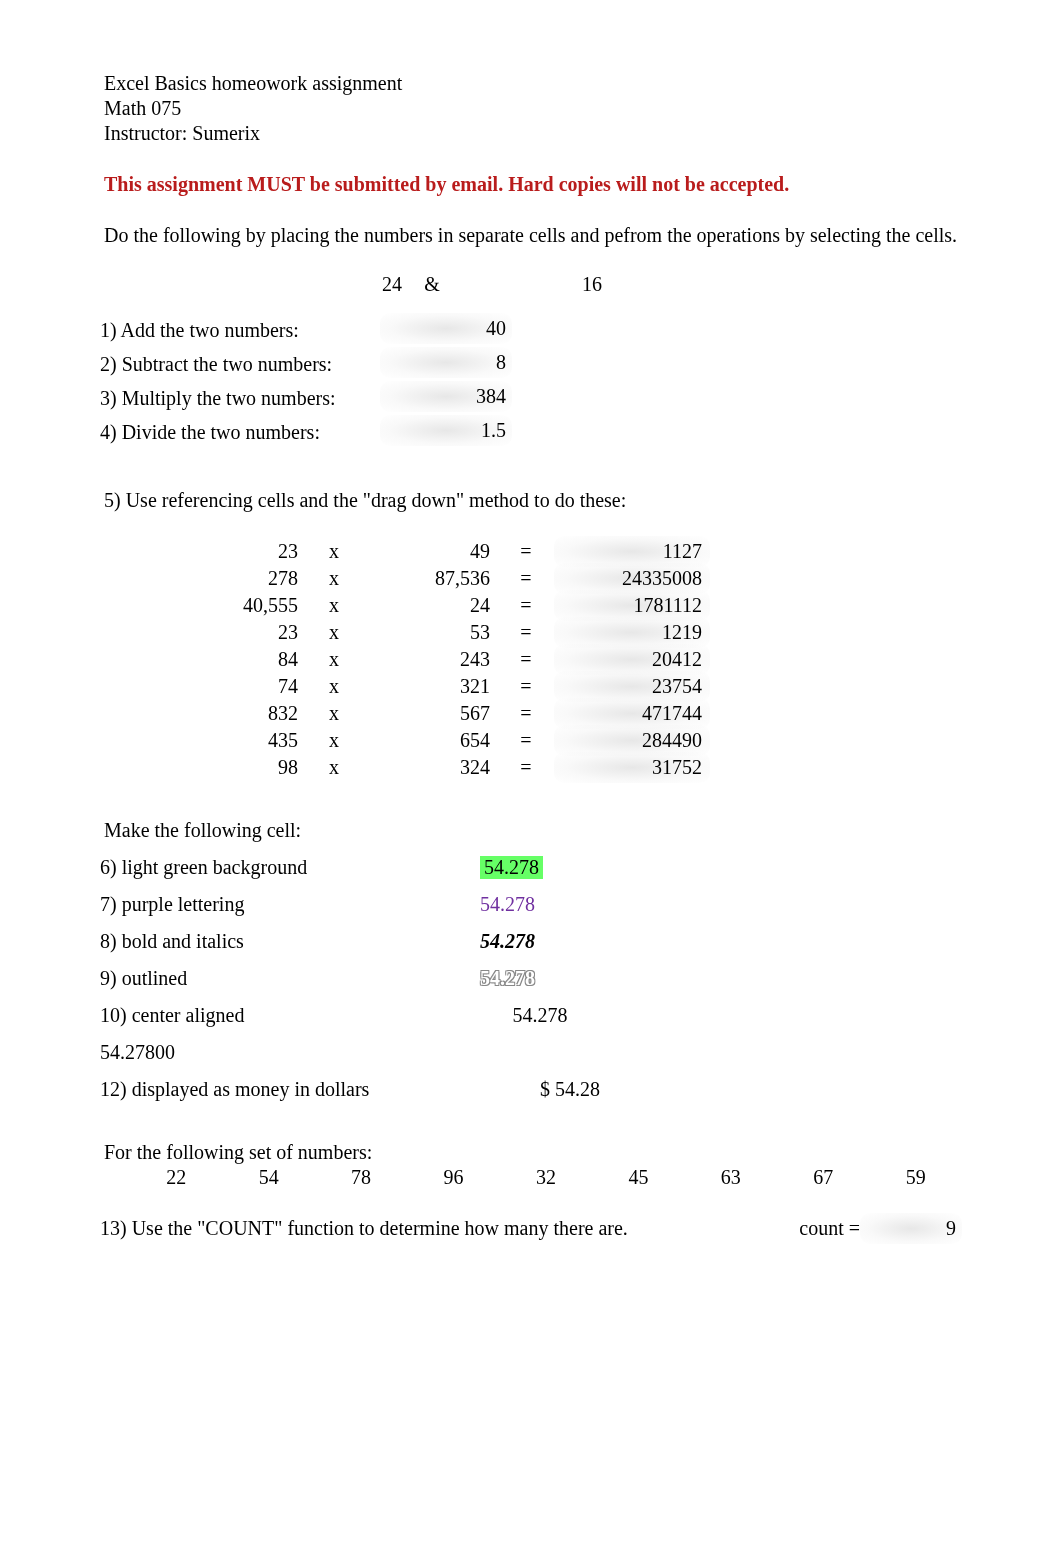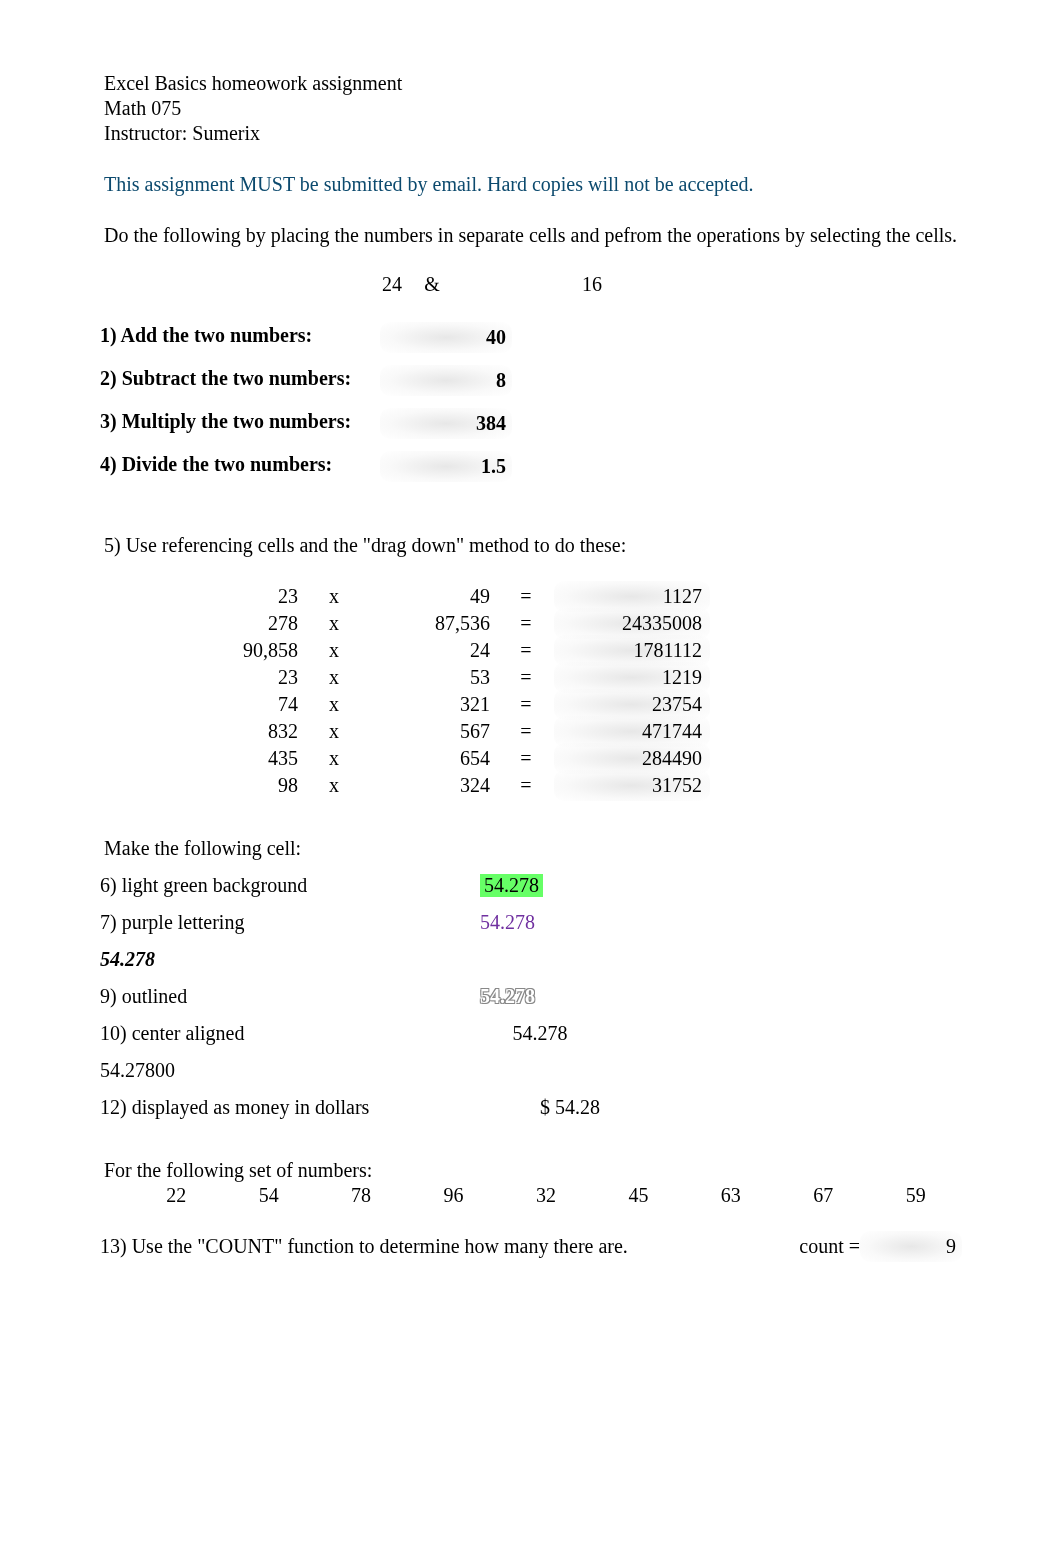--- a/index.html
+++ b/index.html
@@ -6,39 +6,38 @@
     font-family: "Times New Roman", Times, serif;
     font-size: 20px;
     color: #000;
     background: #fff;
     margin: 0;
     padding: 70px 100px;
     width: 1062px;
     box-sizing: border-box;
   }
   .line { margin: 2px 4px; }
-  .red { color: #0c4a6e; }
+  .red { color: #b91c1c; font-weight: bold; }
   .spacer-md { height: 24px; }
   .spacer-sm { height: 12px; }
   .spacer-lg { height: 36px; }
 
   .row1 {
     display: flex;
     align-items: center;
   }
   .row1 .lbl { width: 242px; }
   .row1 .c24 { width: 60px; text-align: right; }
   .row1 .amp { width: 60px; text-align: center; }
   .row1 .c16 { width: 140px; text-align: right; }
 
   .oprow {
     display: flex;
-    align-items: flex-start;
-    margin: 16px 0;
-    font-weight: bold;
+    align-items: flex-end;
+    margin: 7px 0;
   }
   .oprow .lbl { width: 280px; }
   .oprow .val {
     width: 120px;
     text-align: right;
     position: relative;
     padding: 2px 6px;
   }
   .blur::before {
     content: "";
@@ -174,32 +173,39 @@
         <td class="res blurcell blur">1127</td>
       </tr>
       <tr>
         <td class="a">278</td>
         <td class="op">x</td>
         <td class="b">87,536</td>
         <td class="eq">=</td>
         <td class="res blurcell blur">24335008</td>
       </tr>
       <tr>
-        <td class="a">90,858</td>
+        <td class="a">40,555</td>
         <td class="op">x</td>
         <td class="b">24</td>
         <td class="eq">=</td>
         <td class="res blurcell blur">1781112</td>
       </tr>
       <tr>
         <td class="a">23</td>
         <td class="op">x</td>
         <td class="b">53</td>
         <td class="eq">=</td>
         <td class="res blurcell blur">1219</td>
+      </tr>
+      <tr>
+        <td class="a">84</td>
+        <td class="op">x</td>
+        <td class="b">243</td>
+        <td class="eq">=</td>
+        <td class="res blurcell blur">20412</td>
       </tr>
       <tr>
         <td class="a">74</td>
         <td class="op">x</td>
         <td class="b">321</td>
         <td class="eq">=</td>
         <td class="res blurcell blur">23754</td>
       </tr>
       <tr>
         <td class="a">832</td>
@@ -231,20 +237,21 @@
 
 <div class="fmt-row">
   <div class="lbl">6) light green background</div>
   <div class="val"><span class="green-bg">54.278</span></div>
 </div>
 <div class="fmt-row">
   <div class="lbl">7) purple lettering</div>
   <div class="val purple">54.278</div>
 </div>
 <div class="fmt-row">
+  <div class="lbl">8) bold and italics</div>
   <div class="val bi">54.278</div>
 </div>
 <div class="fmt-row">
   <div class="lbl">9) outlined</div>
   <div class="val outlined">54.278</div>
 </div>
 <div class="fmt-row">
   <div class="lbl">10) center aligned</div>
   <div class="val center">54.278</div>
 </div>

